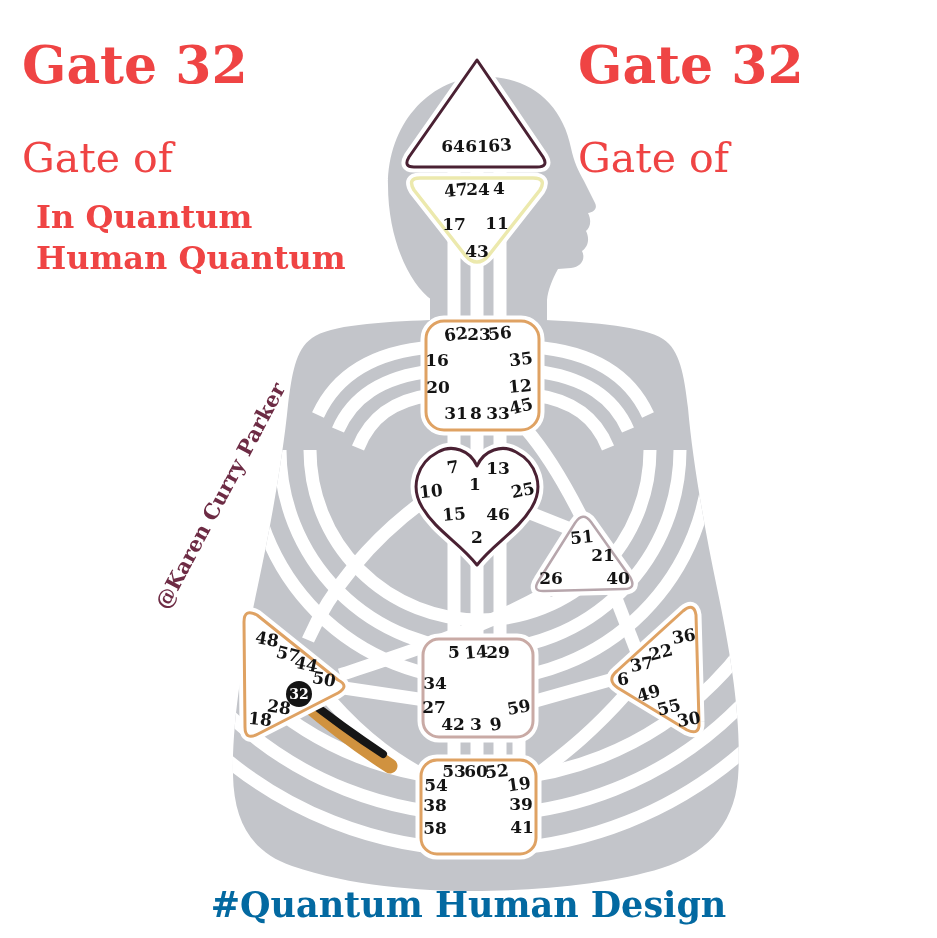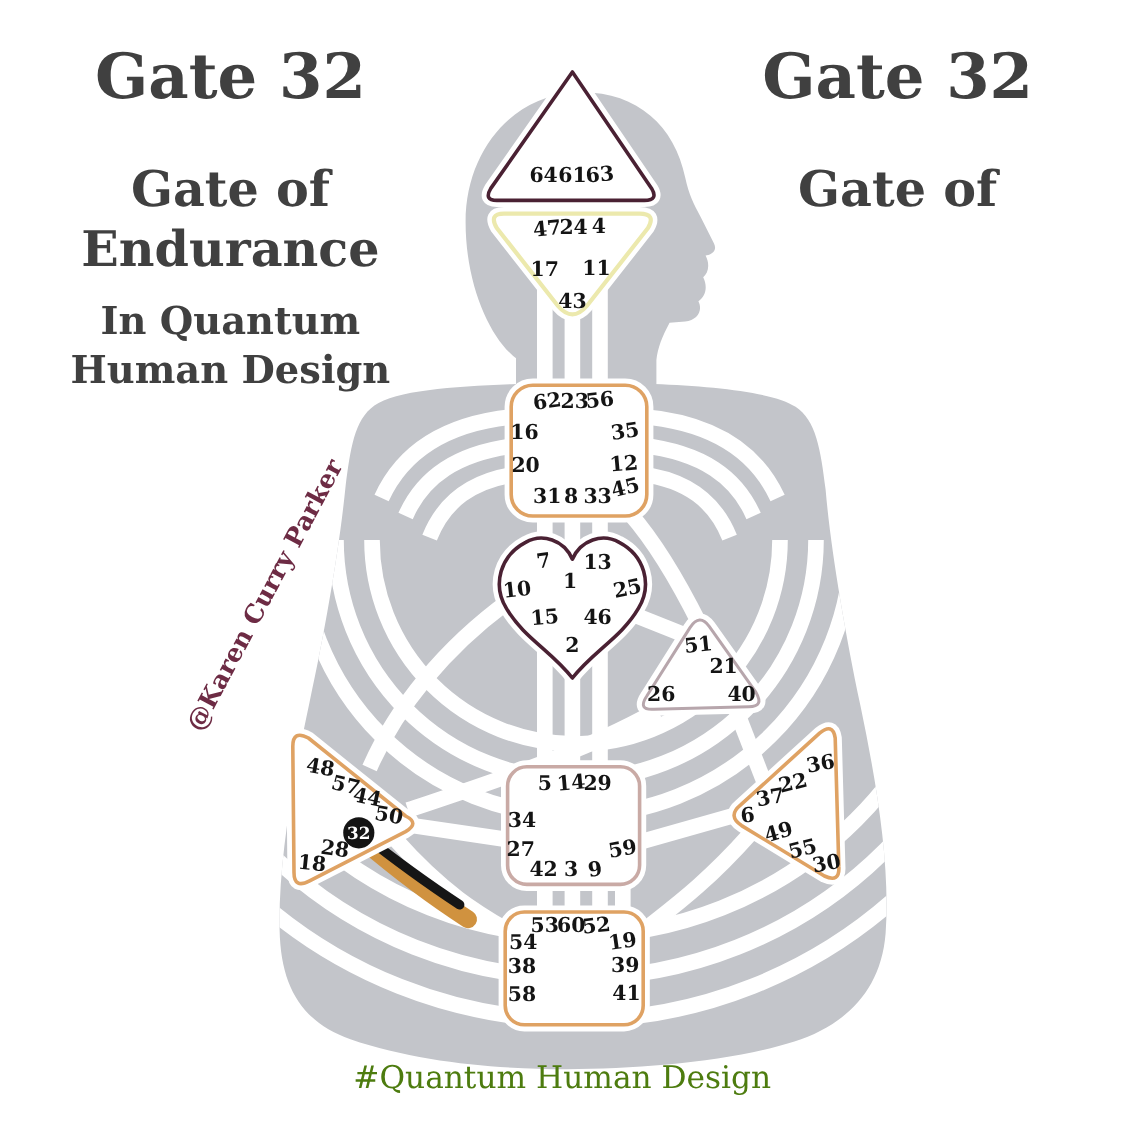--- a/index.html
+++ b/index.html
@@ -1,29 +1,29 @@
 <!DOCTYPE html>
 <html><head>
 <meta charset="utf-8">
 <style>
   html,body{margin:0;padding:0;background:#ffffff;}
   .canvas{position:relative;width:937px;height:938px;overflow:hidden;background:#fff;
           font-family:"DejaVu Serif", serif;}
   .canvas svg{position:absolute;left:0;top:0;}
-  .text-block{position:absolute;text-align:center;color:#404040;z-index:5;}
+  .text-block{position:absolute;text-align:left;color:#ef4444;z-index:5;}
   .tb-left{left:22px;top:38px;width:340px;}
   .tb-right{left:578px;top:38px;width:340px;}
   .gate-title{font-size:52px;font-weight:bold;line-height:1.05;margin:0 0 40px 0;}
-  .gate-sub{font-size:41px;font-weight:bold;line-height:1.22;margin:0 0 10px 0;}
+  .gate-sub{font-size:41px;font-weight:normal;line-height:1.22;margin:0 0 10px 0;}
   .gate-tag{font-size:32px;font-weight:bold;line-height:1.28;margin:14px;}
   .watermark{position:absolute;left:172px;top:588px;color:#6d2b44;font-size:21px;
              font-weight:bold;transform:rotate(-62deg);transform-origin:left bottom;
              white-space:nowrap;z-index:5;}
   .hashtag{position:absolute;left:0;top:884px;width:937px;text-align:center;
-           color:#4d7c0f;font-size:26px;font-weight:normal;z-index:5;}
+           color:#0369a1;font-size:35px;font-weight:bold;z-index:5;}
   .gate-num{font-family:"DejaVu Serif",serif;font-weight:bold;font-size:17px;fill:#141414;}
   .gate-num-hl{font-family:"DejaVu Serif",serif;font-weight:bold;font-size:14px;fill:#ffffff;}
   .halo{fill:#ffffff;stroke:#ffffff;stroke-width:11;stroke-linejoin:round;}
   .chan{fill:none;stroke:#ffffff;stroke-width:13;stroke-linecap:butt;}
 </style>
 </head>
 <body>
 
 <div class="canvas">
 
@@ -213,25 +213,24 @@
       <text class="gate-num" text-anchor="middle" x="521" y="810">39</text>
       <text class="gate-num" text-anchor="middle" x="435" y="834">58</text>
       <text class="gate-num" text-anchor="middle" x="522" y="833">41</text>
     </g>
   </svg>
 
   <div class="text-block tb-left">
     <div class="gate-title">Gate 32</div>
     <div class="gate-sub">
       <div>Gate of</div>
-      <div>Endurance</div>
     </div>
     <div class="gate-tag">
       <div>In Quantum</div>
-      <div>Human Design</div>
+      <div>Human Quantum</div>
     </div>
   </div>
 
   <div class="text-block tb-right">
     <div class="gate-title">Gate 32</div>
     <div class="gate-sub">
       <div>Gate of</div>
     </div>
   </div>
 

